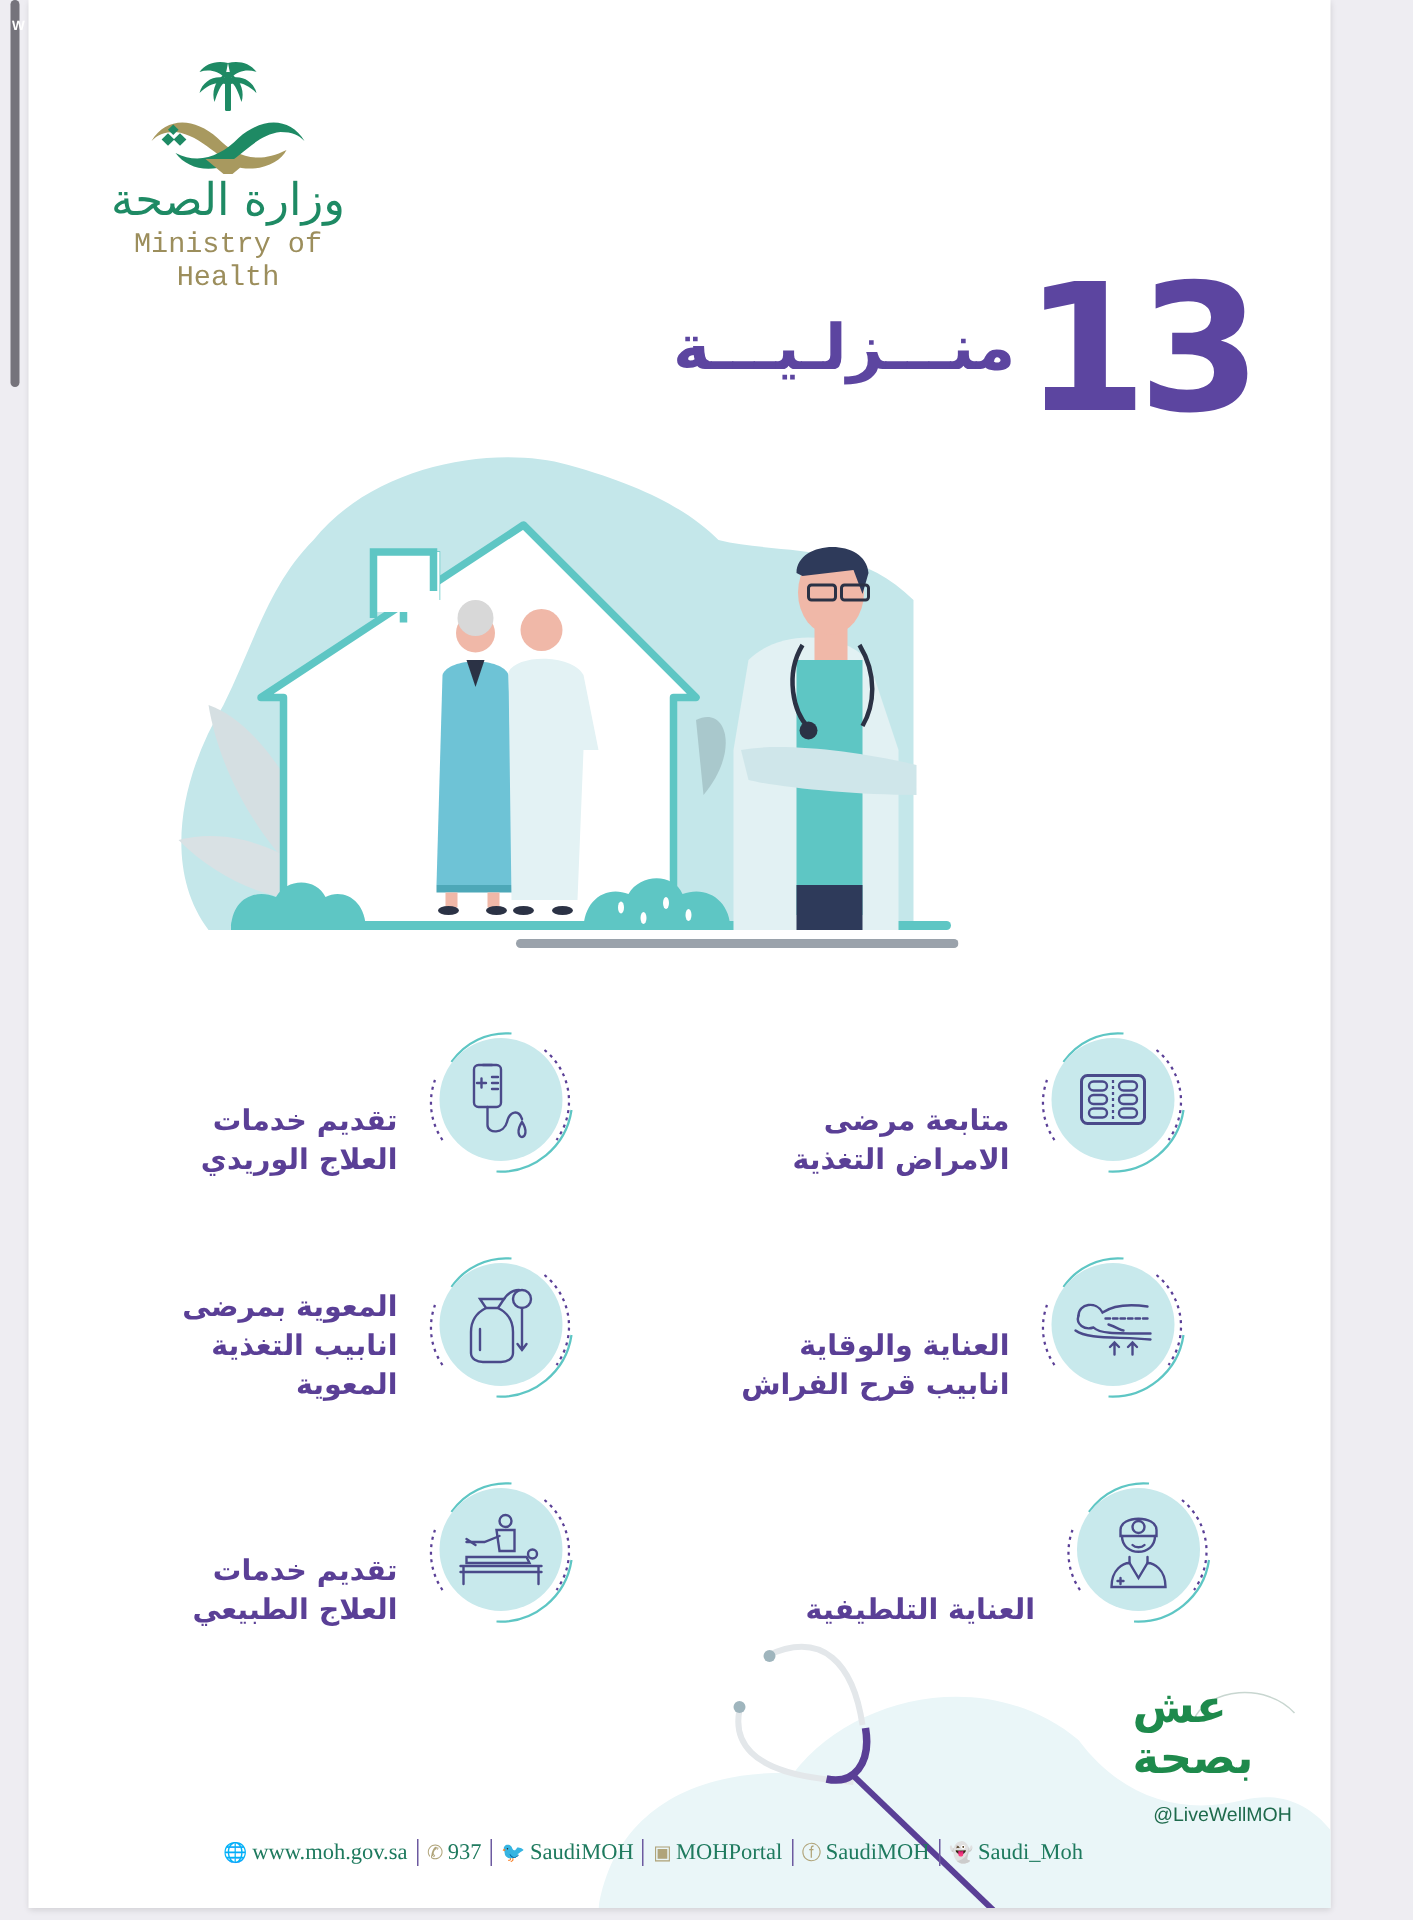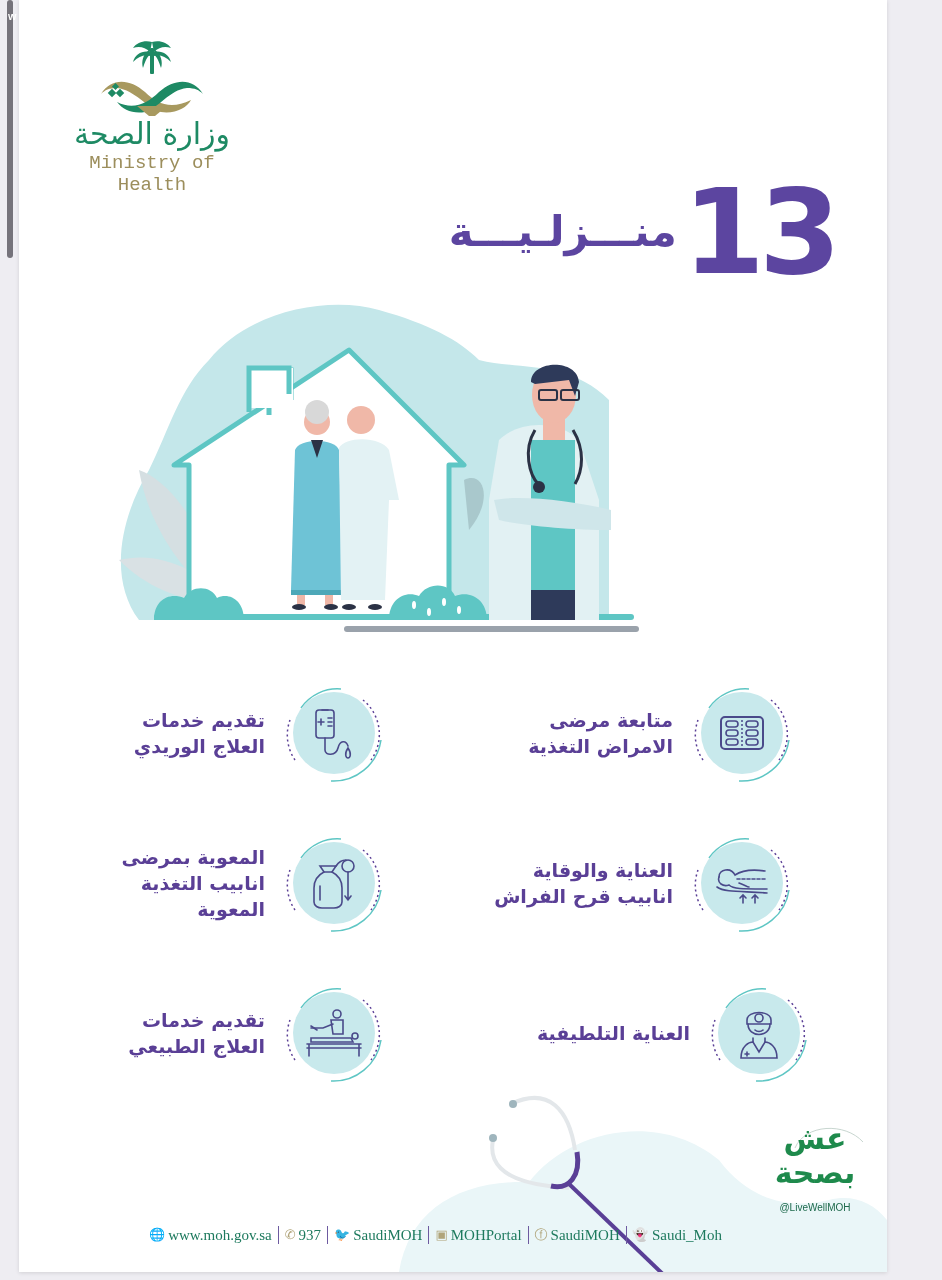--- a/index.html
+++ b/index.html
@@ -17,37 +17,37 @@
 
   
   .headline { position: absolute; right: 52px; top: 182px; display: flex; align-items: center; direction: ltr; }
   .headline-num { font-family: "DejaVu Sans", sans-serif; font-weight: bold; font-size: 118px; color: #5c45a0; line-height: 100px; letter-spacing: -6px; order: 2; margin-left: 6px; }
   .headline-text { order: 1; direction: rtl; text-align: right; font-family: "DejaVu Sans", sans-serif; font-weight: bold; color: #5c45a0; font-size: 42px; line-height: 46px; }
 
   
   .illus { position: absolute; left: 80px; top: 300px; width: 540px; height: 340px; }
 
   
-  .svc { position: absolute; display: flex; align-items: center; direction: ltr; }
+  .svc { position: absolute; display: flex; align-items: flex-end; direction: ltr; }
   .svc-text { direction: rtl; text-align: right; font-family: "DejaVu Sans", sans-serif; font-weight: bold; color: #5a3f96; font-size: 19px; line-height: 26px; margin-right: 16px; }
   .svc-circle { position: relative; width: 106px; height: 106px; flex: none; }
   .svc-circle svg.ring { position: absolute; left: 0; top: 0; }
   .svc-circle .fill { position: absolute; left: 12px; top: 12px; width: 82px; height: 82px; border-radius: 50%; background: #c8e9ec; display: flex; align-items: center; justify-content: center; }
 
   
   .footer-blob { position: absolute; left: 380px; top: 1120px; width: 520px; height: 152px; }
   .stetho { position: absolute; left: 440px; top: 1090px; width: 230px; height: 190px; }
   .footer-links { position: absolute; left: 130px; top: 1226px; display: flex; align-items: center; font-family: "Liberation Serif", serif; font-size: 15px; color: #1e7a5e; white-space: nowrap; }
   .footer-links .sep { display: inline-block; width: 1px; height: 18px; background: #6d5aa0; margin: 0 6px; }
   .footer-links .ico { color: #b0a47a; font-size: 13px; margin-right: 3px; }
   .footer-link { display: inline-flex; align-items: center; }
 
   .livewell { position: absolute; left: 736px; top: 1118px; width: 120px; height: 105px; }
-  .livewell-ar { position: absolute; left: 0; top: 4px; width: 120px; text-align: center; direction: rtl; font-family: "DejaVu Sans", sans-serif; font-weight: bold; color: #1e8a4c; font-size: 30px; line-height: 34px; }
-  .livewell-handle { position: absolute; left: 0; top: 84px; width: 120px; text-align: center; font-family: "Liberation Sans", sans-serif; font-size: 10px; color: #1e6a4c; }
+  .livewell-ar { position: absolute; left: 0; top: 4px; width: 120px; text-align: left; direction: rtl; font-family: "DejaVu Sans", sans-serif; font-weight: bold; color: #1e8a4c; font-size: 30px; line-height: 34px; }
+  .livewell-handle { position: absolute; left: 0; top: 84px; width: 120px; text-align: center; font-family: "Liberation Sans", sans-serif; font-size: 13px; color: #1e6a4c; }
 </style>
 </head>
 <body>
 
 <div class="viewer">
   <div class="scrollbar"></div>
   <div class="corner-label">W</div>
 
   <div class="page">
 

